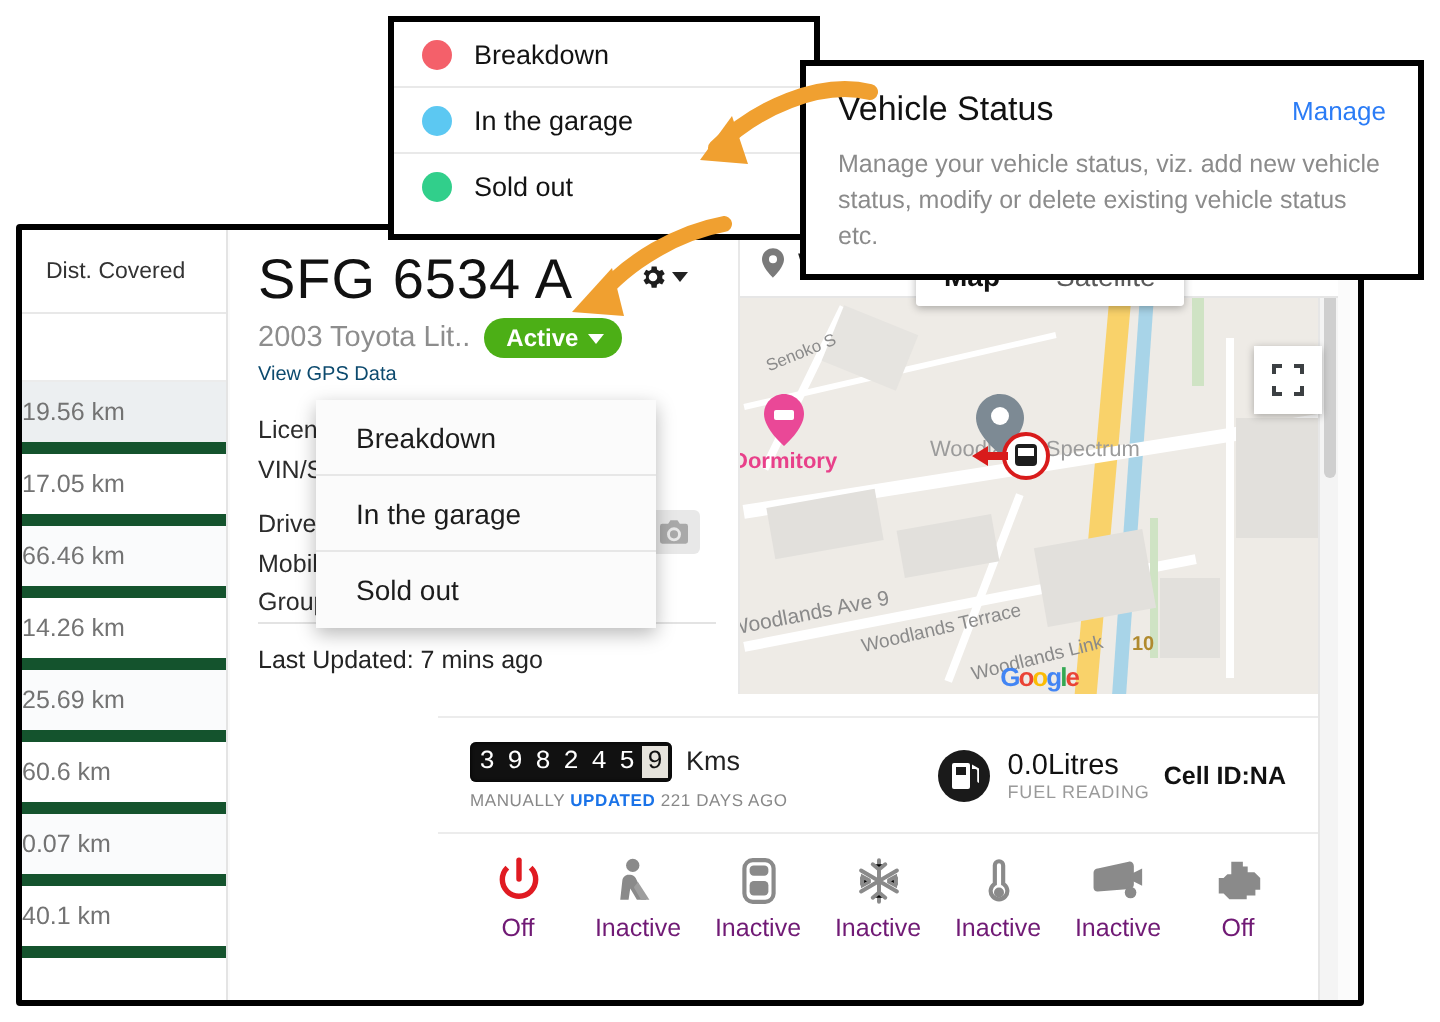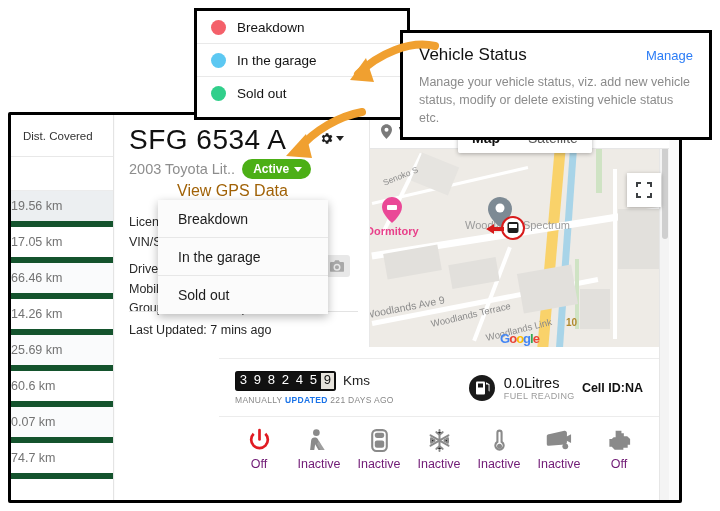--- a/index.html
+++ b/index.html
@@ -53,21 +53,21 @@
   .gear-btn{ display:flex; align-items:center; gap:2px; padding-top:6px; cursor:pointer;}
   .gear-caret{ width:0;height:0;border-left:4px solid transparent;border-right:4px solid transparent;border-top:5px solid #222;}
   .model-row{ display:flex; align-items:center; gap:7px; margin-top:5px; }
   .model-txt{ font-size:14.5px; color:#8d8d8d; white-space:nowrap; }
   .badge-active{
     display:inline-flex; align-items:center; gap:5px;
     background:#4caf16; color:#fff; font-size:12px; font-weight:600;
     border-radius:11px; padding:3px 9px 3px 11px; cursor:pointer;
   }
   .badge-caret{ width:0;height:0;border-left:4px solid transparent;border-right:4px solid transparent;border-top:5px solid #fff;}
-  .gps-link{ display:block; margin-top:3px; font-size:16px; color:#a16207; cursor:pointer;margin-left:48px;}
+  .gps-link{ display:block; margin-top:3px; font-size:10px; color:#0c4a6e; cursor:pointer;}
 
   .kv{ margin-top:13px; font-size:12.5px; color:#2b2b2b; line-height:1.55; }
   .kv div{ white-space:nowrap; overflow:hidden; }
   .cam-ph{
     position:absolute; right:8px; top:140px; width:26px;height:22px;
     background:#e8e8e8; border-radius:3px; display:flex;align-items:center;justify-content:center;
   }
   .last-upd{
     position:absolute; left:14px; right:0; top:196px;
     border-top:1px solid #e3e3e3; padding-top:11px;
@@ -194,21 +194,21 @@
       <div class="dist-col">
         <div class="dist-head">Dist. Covered</div>
         <div class="dist-gap"></div>
         <div class="dist-row alt">19.56 km</div>
         <div class="dist-row">17.05 km</div>
         <div class="dist-row faint">66.46 km</div>
         <div class="dist-row">14.26 km</div>
         <div class="dist-row faint">25.69 km</div>
         <div class="dist-row">60.6 km</div>
         <div class="dist-row faint">0.07 km</div>
-        <div class="dist-row">74.7 km</div>
+        <div class="dist-row">40.1 km</div>
       </div>
 
       <div class="detail-panel">
 
         <div class="detail-left">
           <div class="plate-row">
             <div class="plate">SFG 6534 A</div>
             <div class="gear-btn">
               <svg width="15" height="15" viewBox="0 0 24 24">
                 <path fill="#1d1d1d" d="M19.4 13a7.8 7.8 0 0 0 0-2l2-1.5-2-3.4-2.4 1a7.6 7.6 0 0 0-1.7-1l-.4-2.6h-4l-.3 2.6c-.6.2-1.2.6-1.8 1l-2.3-1-2 3.4L6.4 11a7.8 7.8 0 0 0 0 2l-2 1.5 2 3.4 2.4-1c.5.4 1.1.8 1.7 1l.4 2.6h4l.3-2.6c.6-.2 1.2-.6 1.8-1l2.3 1 2-3.4-2-1.5zM12 15.4A3.4 3.4 0 1 1 12 8.6a3.4 3.4 0 0 1 0 6.8z"></path>

